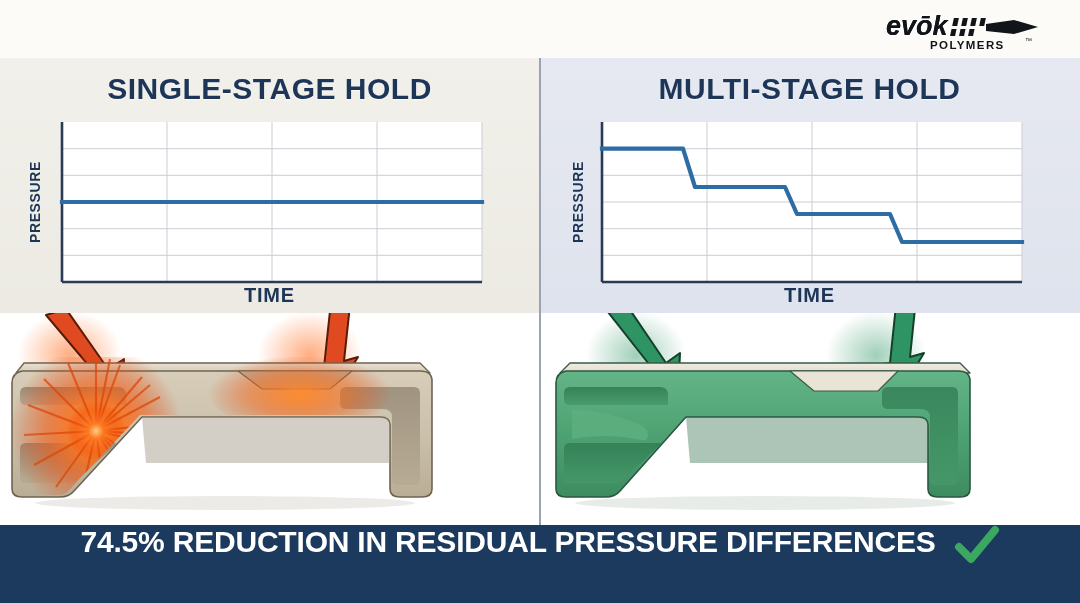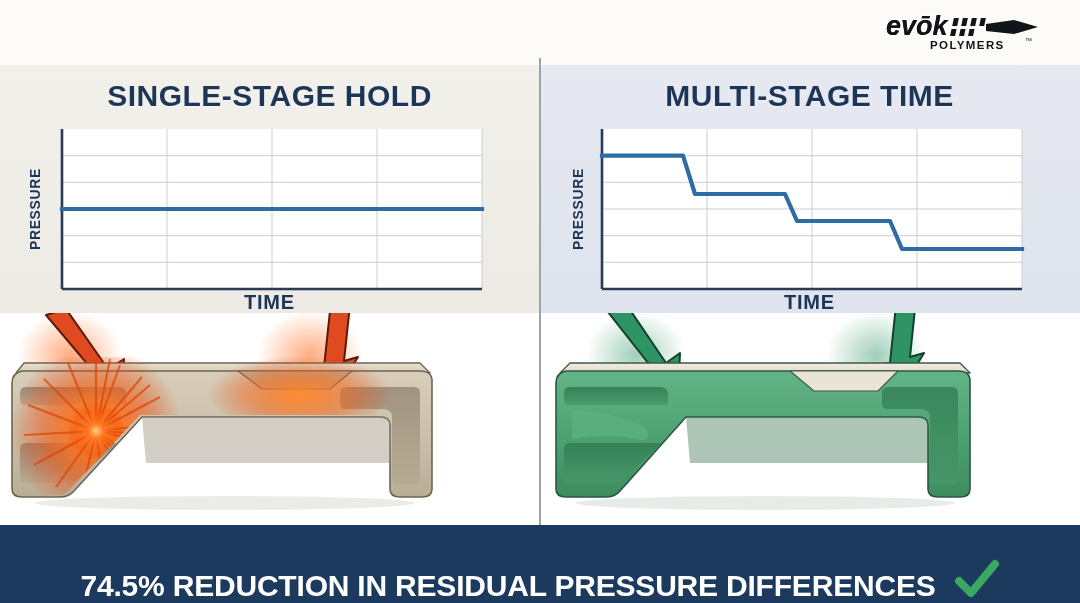--- a/index.html
+++ b/index.html
@@ -19,21 +19,21 @@
   .logo {
     position: absolute;
     top: 8px; right: 18px;
     width: 176px; height: 46px;
     display: flex; align-items: center; justify-content: flex-start;
   }
 
   
   .panels {
     position: absolute;
-    left: 0; top: 65px;
+    left: 0; top: 58px;
     width: 1080px; height: 255px;
     display: flex;
   }
   .panel { position: relative; height: 100%; }
   .panel-left  { width: 539px; background: linear-gradient(180deg,#f1f0ea 0%, #eceae3 100%); }
   .panel-right { width: 541px; background: linear-gradient(180deg,#e6e9f1 0%, #dfe3ed 100%); }
 
   .panel-title {
     position: absolute;
     top: 14px; left: 0; width: 100%;
@@ -92,21 +92,21 @@
     background: #9aa3b0;
   }
 
   
   .banner {
     position: absolute;
     left: 0; top: 525px;
     width: 1080px; height: 78px;
     background: #1b3a5e;
     display: flex;
-    align-items: flex-end;
+    align-items: flex-start;
     justify-content: center;
     gap: 18px;
   }
   .banner-text {
     font-size: 30px;
     font-weight: bold;
     color: #ffffff;
     letter-spacing: -0.2px;
     white-space: nowrap;
   }
@@ -163,21 +163,21 @@
             <line x1="12" y1="6" x2="12" y2="166"></line>
             <line x1="12" y1="166" x2="432" y2="166"></line>
           </g>
           <path d="M12 86 L432 86" fill="none" stroke="#2e6da4" stroke-width="4.2" stroke-linecap="square"></path>
         </svg>
       </div>
       <div class="axis-label-x">TIME</div>
     </div>
 
     <div class="panel panel-right">
-      <div class="panel-title">MULTI-STAGE TIME</div>
+      <div class="panel-title">MULTI-STAGE HOLD</div>
       <div class="axis-label-y">PRESSURE</div>
       <div class="chart-wrap">
         <svg class="chart-svg" width="440" height="175" viewBox="0 0 440 175">
           <rect x="12" y="6" width="420" height="160" fill="#ffffff"></rect>
           <g stroke="#c9cdd3" stroke-width="1">
             <line x1="12" y1="32.7" x2="432" y2="32.7"></line>
             <line x1="12" y1="59.3" x2="432" y2="59.3"></line>
             <line x1="12" y1="86.0" x2="432" y2="86.0"></line>
             <line x1="12" y1="112.7" x2="432" y2="112.7"></line>
             <line x1="12" y1="139.3" x2="432" y2="139.3"></line>

